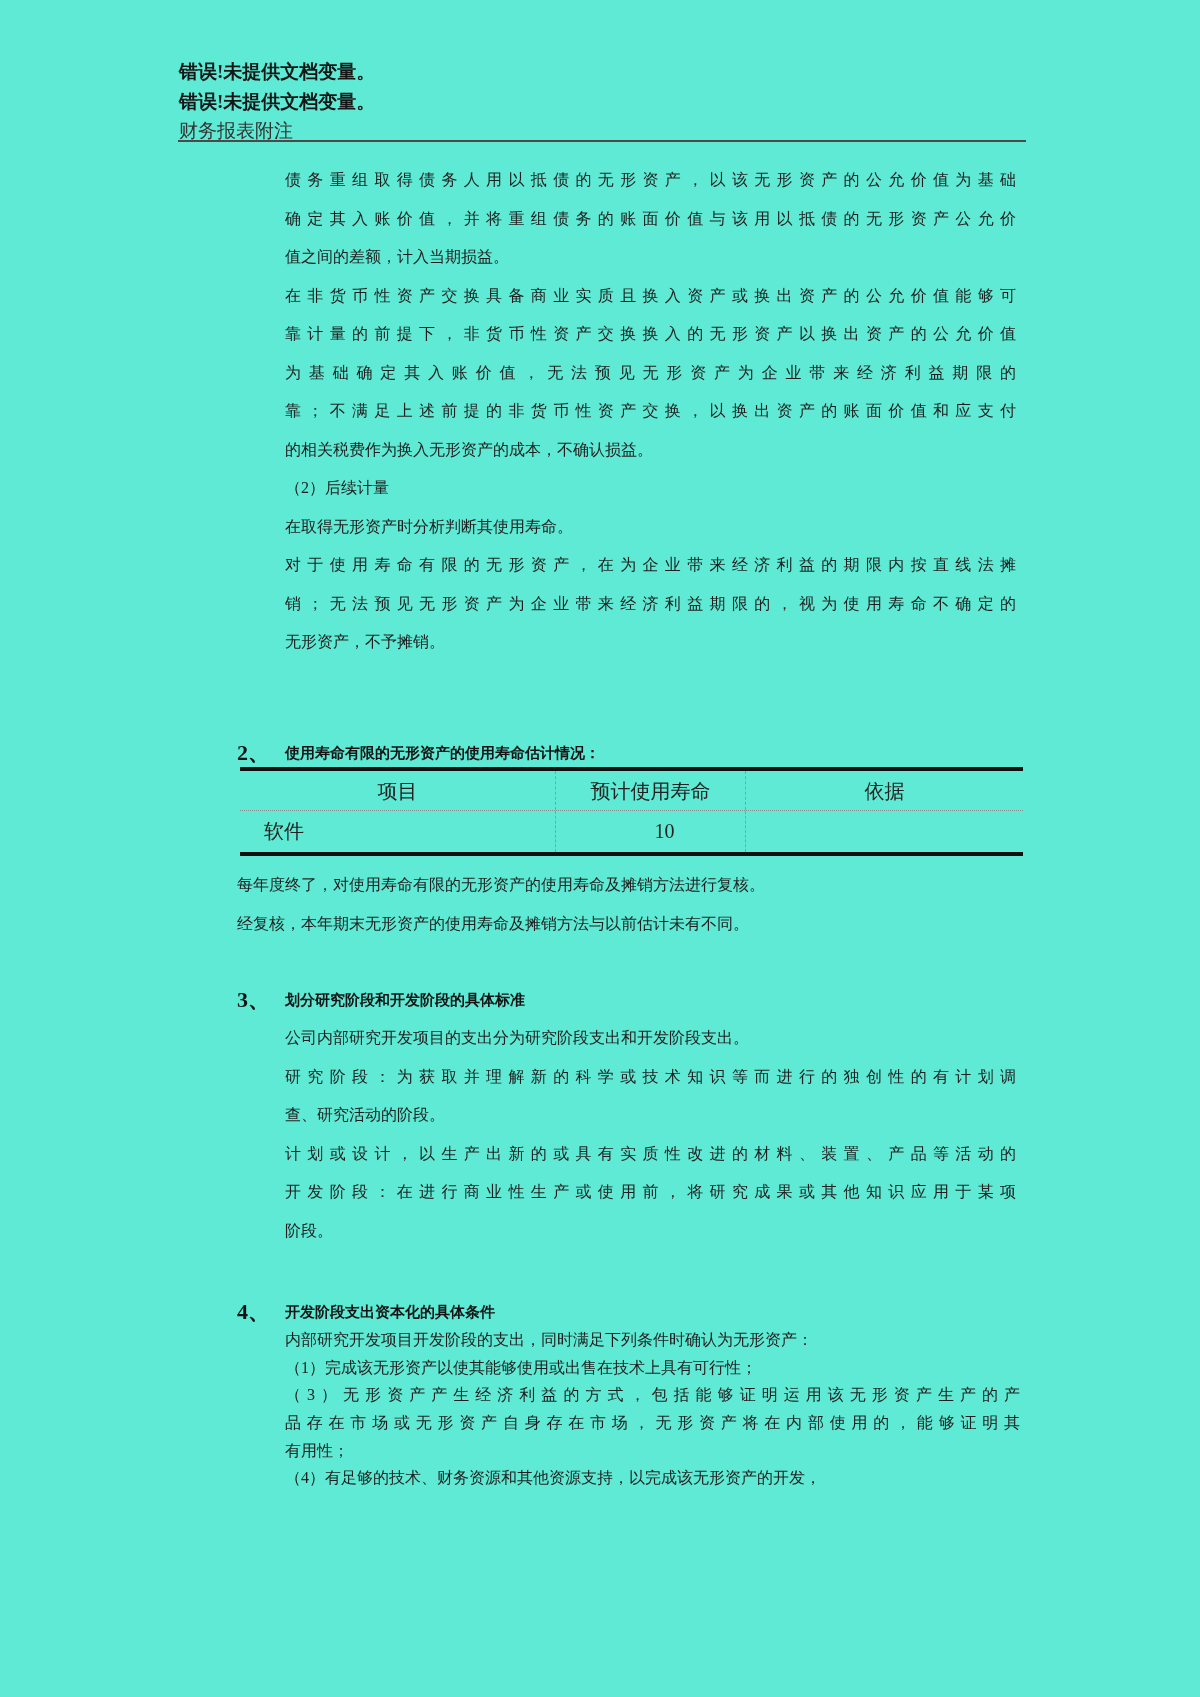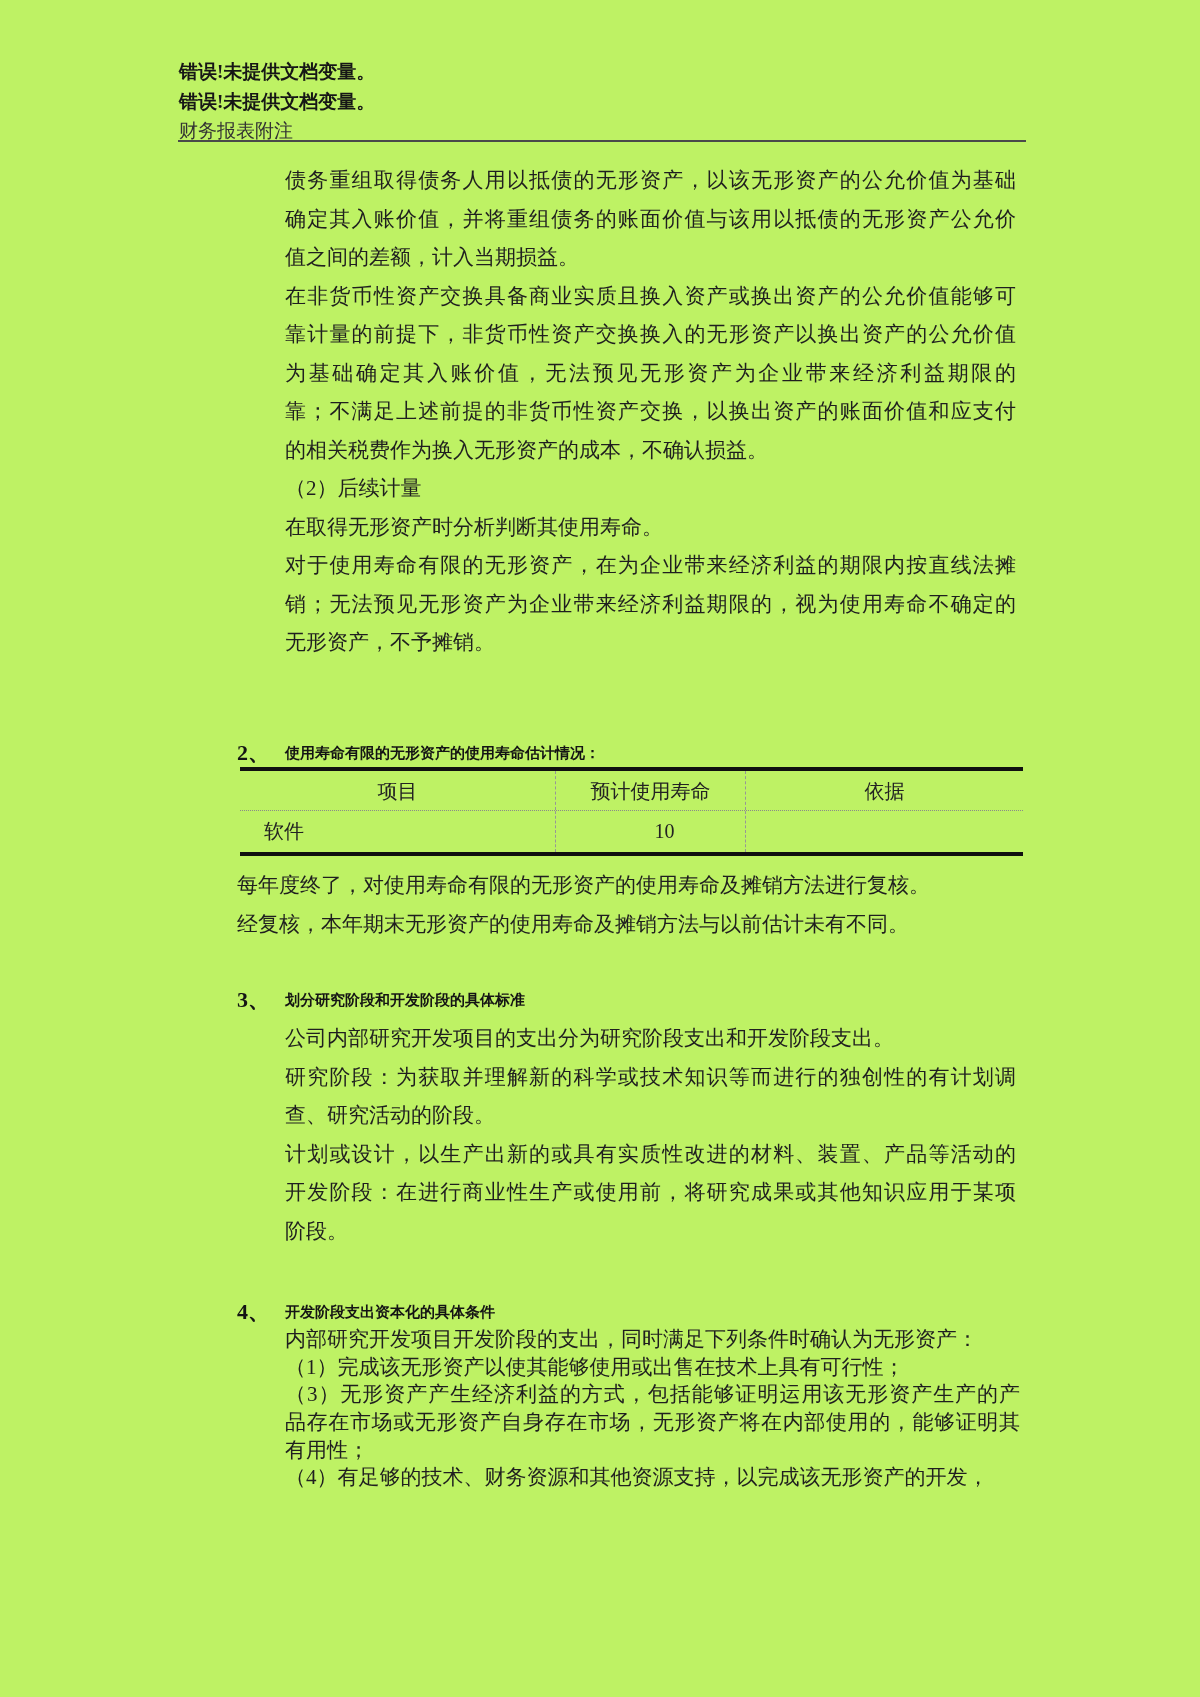--- a/index.html
+++ b/index.html
@@ -1,21 +1,21 @@
 <!DOCTYPE html>
 <html><head>
 <meta charset="utf-8">
 <style>
   * { margin: 0; padding: 0; box-sizing: border-box; }
   html, body { background: #ffffff; }
   .page {
     position: relative;
     width: 1200px;
     height: 1697px;
-    background: #bef264;
+    background: #5eead4;
     font-family: "Liberation Serif", "DejaVu Serif", serif;
     color: #1f1f1f;
     overflow: hidden;
   }
   
   .doc-header {
     position: absolute;
     top: 57px;
     left: 179px;
     font-size: 19px;
@@ -29,21 +29,21 @@
     left: 178px;
     width: 848px;
     height: 2px;
     background: #4a4a4a;
   }
   
   .linewrap { position: absolute; }
   .line {
     height: 38.5px;
     line-height: 38.5px;
-    font-size: 21px;
+    font-size: 16px;
     text-align: left;
     white-space: nowrap;
   }
   .linewrap .line.just {
     white-space: normal;
     text-align: justify;
     text-align-last: justify;
     overflow: hidden;
   }
   .intro-block  { top: 161px;  left: 285px; width: 731px; }

